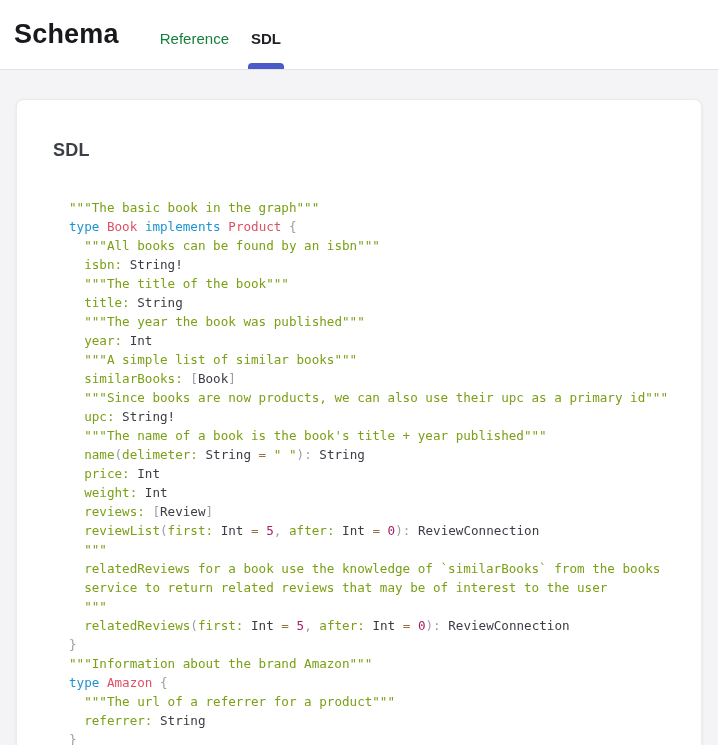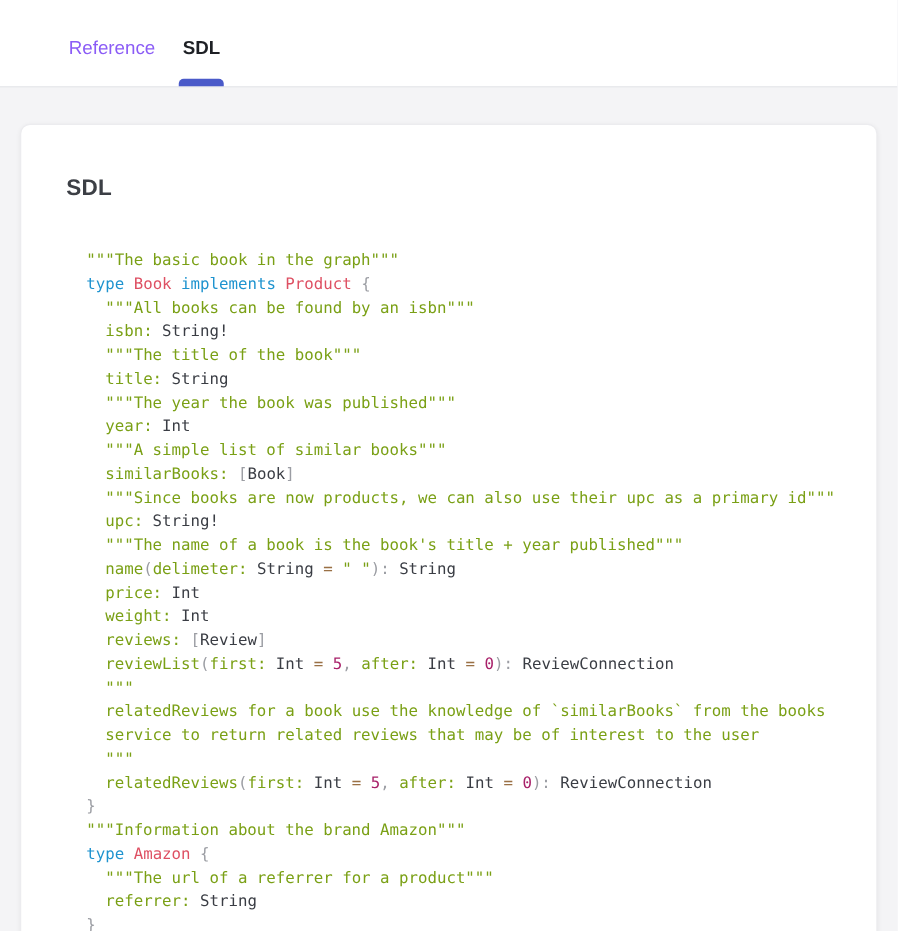--- a/index.html
+++ b/index.html
@@ -29,21 +29,21 @@
     height: 100%;
     margin-left: 30px;
   }
   .tab {
     position: relative;
     display: flex;
     align-items: center;
     height: 100%;
     padding: 8px 11px 0 11px;
     font-size: 15px;
-    color: #8b5cf6;
+    color: #15803d;
     cursor: pointer;
     white-space: nowrap;
   }
   .tab.active {
     color: #1e2025;
     font-weight: 700;
   }
   .tab .underline {
     position: absolute;
     left: 8px; right: 8px; bottom: 0;
@@ -77,20 +77,21 @@
     line-height: 19px;
     color: #3a3d44;
     white-space: pre;
   }
   .code-line { min-height: 19px; }
 </style>
 </head>
 <body>
 
 <div class="header">
+  <h1 class="page-title">Schema</h1>
   <nav class="tabs">
     <div class="tab">Reference</div>
     <div class="tab active">
       <span>SDL</span>
       <span class="underline" style="background: rgb(74, 90, 201);"></span>
     </div>
   </nav>
 </div>
 
 <div class="content">

